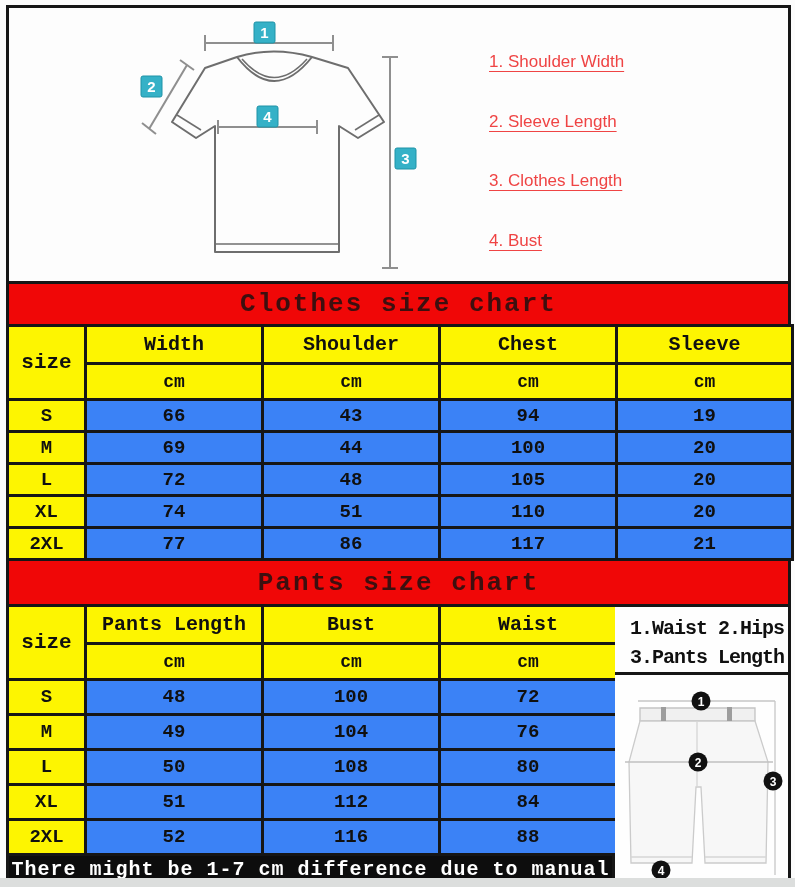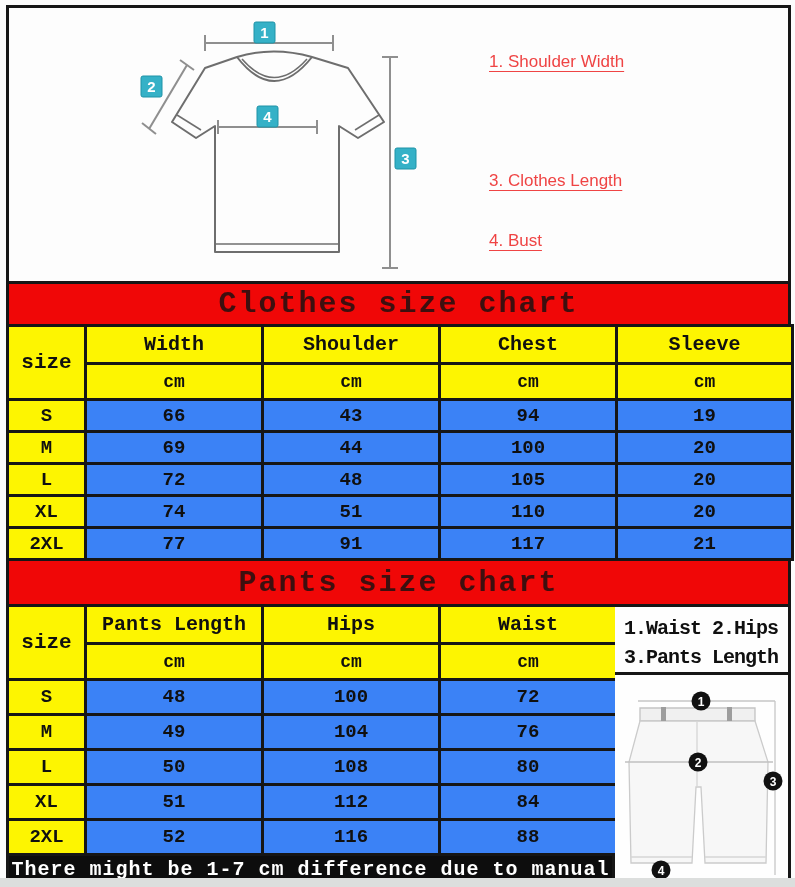--- a/index.html
+++ b/index.html
@@ -11,21 +11,21 @@
   .diagram{position:relative;height:276px;background:#fdfdfd;
            border:3px solid #161616;border-bottom:none;box-sizing:border-box;}
   .shirt-svg{position:absolute;left:0;top:0;}
   .legend-item{position:absolute;left:480px;width:260px;height:26px;
                font-family:"Liberation Sans",sans-serif;font-size:17px;color:#ef4444;
                text-decoration:underline;text-underline-offset:4px;white-space:nowrap;}
 
   
   .band{height:43px;background:#f00707;border:3px solid #161616;border-bottom:none;
         box-sizing:border-box;display:flex;align-items:center;justify-content:center;
-        color:#3d0f0f;font-size:30px;font-weight:bold;letter-spacing:2px;}
+        color:#3d0f0f;font-size:26px;font-weight:bold;letter-spacing:2px;}
   .band.no-top{border-top:none;height:43px;}
 
   
   table.sizetable{border-collapse:collapse;table-layout:fixed;}
   table.clothes{width:785px;}
   table.pants{width:609px;}
   .sizetable td{border:3px solid #161616;text-align:center;vertical-align:middle;
                 padding:0;font-weight:bold;color:#101010;}
   .yell{background:#fdf501;}
   .whitecell{background:#3b82f6;}
@@ -43,21 +43,21 @@
   .pants-wrap{display:flex;width:785px;align-items:stretch;}
   .pants-left{width:609px;display:flex;flex-direction:column;}
   .footer{flex:1;min-height:57px;background:#0d0d0d;box-sizing:border-box;
           border-left:3px solid #161616;border-right:3px solid #161616;border-bottom:3px solid #161616;
           display:flex;flex-direction:column;align-items:center;justify-content:center;
           color:#ffffff;font-size:20px;font-weight:bold;letter-spacing:1px;line-height:27px;}
   .panel{width:176px;height:294px;background:#fefefe;box-sizing:border-box;
          border-top:3px solid #161616;border-right:3px solid #161616;border-bottom:3px solid #161616;
          display:flex;flex-direction:column;}
   .panel-legend{height:72px;box-sizing:border-box;border-bottom:3px solid #161616;
-                padding:7px 0 0 9px;font-size:20px;font-weight:bold;color:#101010;
+                padding:7px 0 0 15px;font-size:20px;font-weight:bold;color:#101010;
                 line-height:29px;letter-spacing:-1px;white-space:nowrap;}
   .panel-art{flex:1;position:relative;}
 
   .bottom-strip{position:absolute;left:0;right:0;bottom:0;height:9px;background:#dcdedd;}
 </style>
 </head>
 <body>
 
 <div class="stage">
   <div class="content">
@@ -93,20 +93,21 @@
           <rect x="132" y="68" width="21" height="21" rx="2" fill="#35b1c7" stroke="#1f93a7"></rect>
           <text x="142.5" y="84" fill="#ffffff">2</text>
           <rect x="386" y="140" width="21" height="21" rx="2" fill="#35b1c7" stroke="#1f93a7"></rect>
           <text x="396.5" y="156" fill="#ffffff">3</text>
           <rect x="248" y="98" width="21" height="21" rx="2" fill="#35b1c7" stroke="#1f93a7"></rect>
           <text x="258.5" y="114" fill="#ffffff">4</text>
         </g>
       </svg>
 
       <div class="legend-item" style="top:44px">1. Shoulder Width</div>
+      <div class="legend-item" style="top:104px">2. Sleeve Length</div>
       <div class="legend-item" style="top:163px">3. Clothes Length</div>
       <div class="legend-item" style="top:223px">4. Bust</div>
     </div>
 
     <div class="band">
       <span>Clothes size chart</span>
     </div>
 
     <table class="sizetable clothes">
       <colgroup>
@@ -154,21 +155,21 @@
       <tr class="drow">
         <td class="yell rowsize">XL</td>
         <td class="whitecell val">74</td>
         <td class="whitecell val">51</td>
         <td class="whitecell val">110</td>
         <td class="whitecell val">20</td>
       </tr>
       <tr class="drow">
         <td class="yell rowsize">2XL</td>
         <td class="whitecell val">77</td>
-        <td class="whitecell val">91</td>
+        <td class="whitecell val">86</td>
         <td class="whitecell val">117</td>
         <td class="whitecell val">21</td>
       </tr>
       </tbody>
     </table>
 
     <div class="band no-top">
       <span>Pants size chart</span>
     </div>
 
@@ -178,21 +179,21 @@
           <colgroup>
               <col style="width:78px">
               <col style="width:177px">
               <col style="width:177px">
               <col style="width:177px">
             </colgroup>
           <tbody>
           <tr class="hrow1">
             <td class="yell size-cell" rowspan="2">size</td>
             <td class="yell colh">Pants Length</td>
-            <td class="yell colh">Hips</td>
+            <td class="yell colh">Bust</td>
             <td class="yell colh">Waist</td>
           </tr>
           <tr class="hrow2">
             <td class="yell cmcell">cm</td>
             <td class="yell cmcell">cm</td>
             <td class="yell cmcell">cm</td>
           </tr>
           <tr class="drow">
             <td class="yell rowsize">S</td>
             <td class="whitecell val">48</td>

